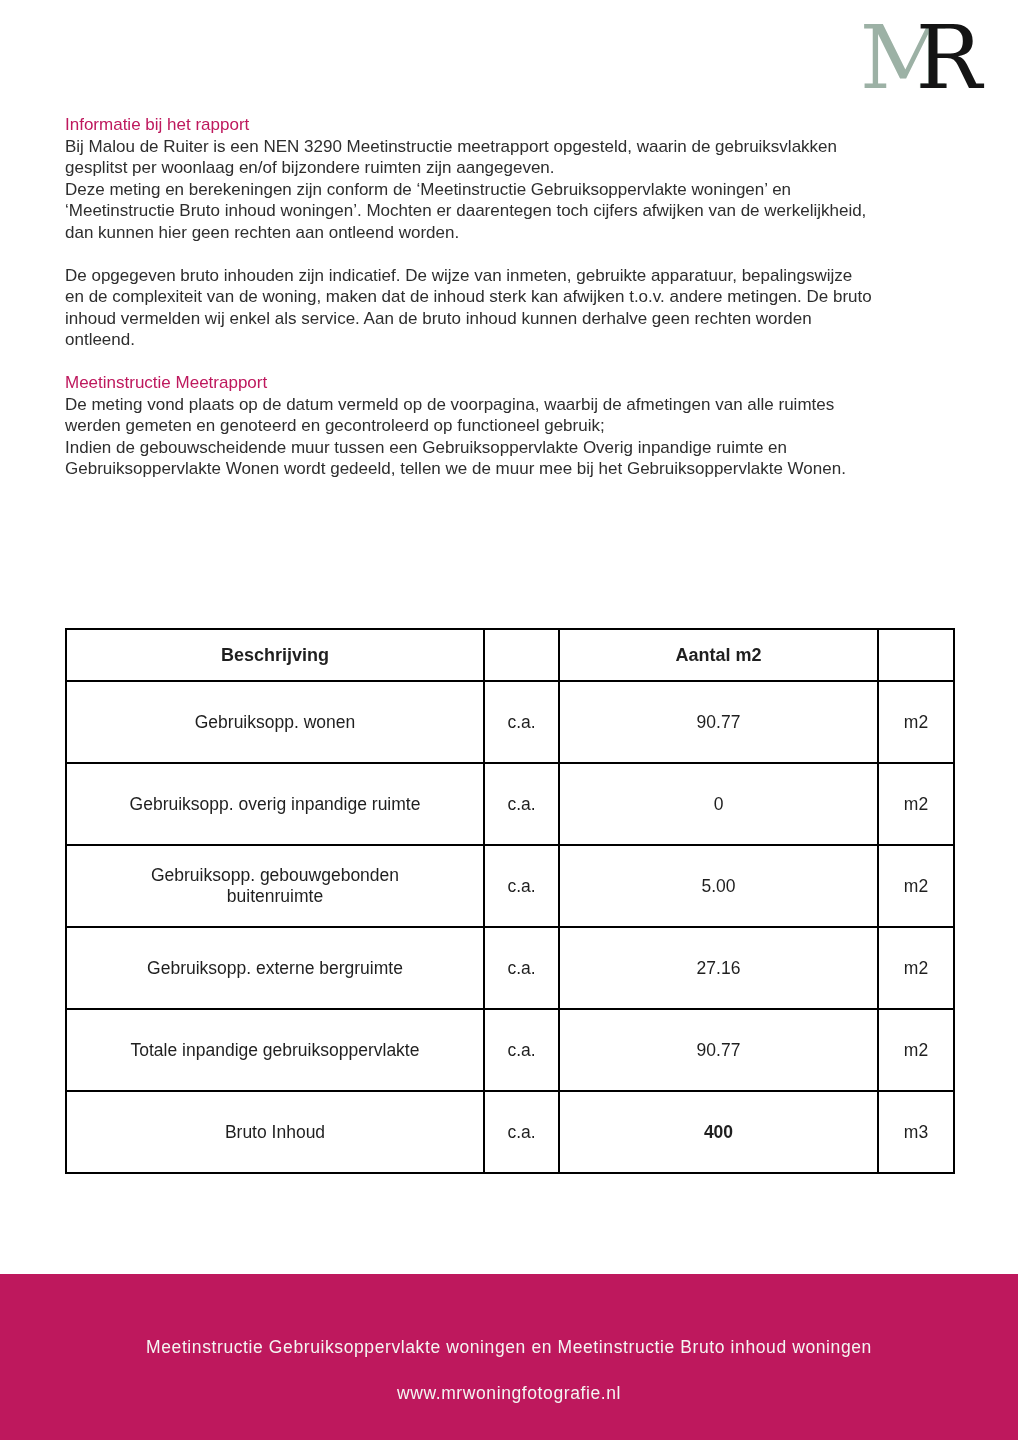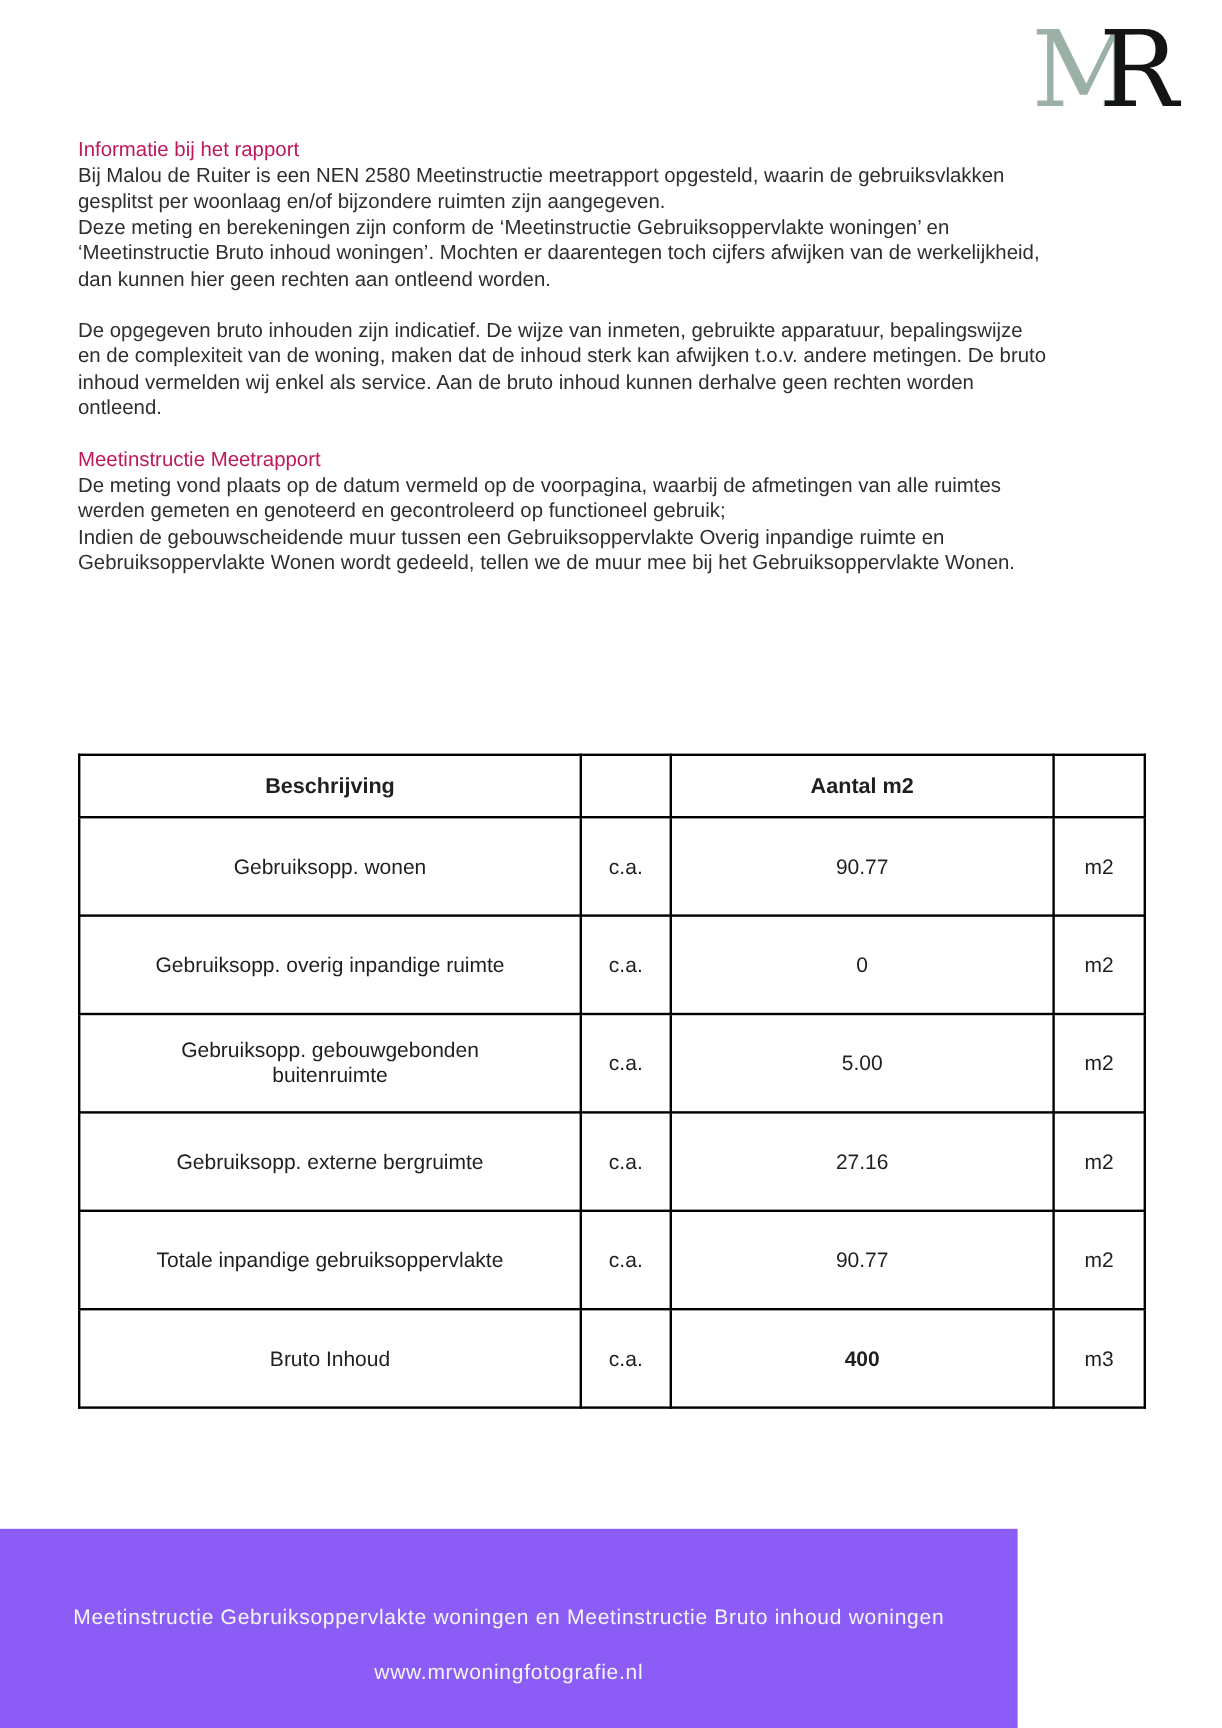--- a/index.html
+++ b/index.html
@@ -71,23 +71,23 @@
     font-size: 18px;
   }
   .meettable tbody td { height: 82px; font-weight: normal; }
   .meettable td.bold-value { font-weight: bold; }
 
   
   .footer {
     position: absolute;
     left: 0;
     bottom: 0;
-    width: 848px;
+    width: 1018px;
     height: 166px;
-    background: #8b5cf6;
+    background: #be185d;
     text-align: center;
     padding-top: 60px;
   }
   .footer .line1 {
     color: #f4f6f3;
     font-size: 17.5px;
     letter-spacing: 0.6px;
     line-height: 26px;
   }
   .footer .line2 {
@@ -101,21 +101,21 @@
 </head>
 <body>
 
 <div class="logo">
   <span class="m">M</span><span class="r">R</span>
 </div>
 
 <div class="content">
   <div class="section">
     <h3>Informatie bij het rapport</h3>
-    <p>Bij Malou de Ruiter is een NEN 2580 Meetinstructie meetrapport opgesteld, waarin de gebruiksvlakken gesplitst per woonlaag en/of bijzondere ruimten zijn aangegeven.</p>
+    <p>Bij Malou de Ruiter is een NEN 3290 Meetinstructie meetrapport opgesteld, waarin de gebruiksvlakken gesplitst per woonlaag en/of bijzondere ruimten zijn aangegeven.</p>
     <p>Deze meting en berekeningen zijn conform de ‘Meetinstructie Gebruiksoppervlakte woningen’ en ‘Meetinstructie Bruto inhoud woningen’. Mochten er daarentegen toch cijfers afwijken van de werkelijkheid, dan kunnen hier geen rechten aan ontleend worden.</p>
   </div>
   <div class="section">
     <p>De opgegeven bruto inhouden zijn indicatief. De wijze van inmeten, gebruikte apparatuur, bepalingswijze en de complexiteit van de woning, maken dat de inhoud sterk kan afwijken t.o.v. andere metingen. De bruto inhoud vermelden wij enkel als service. Aan de bruto inhoud kunnen derhalve geen rechten worden ontleend.</p>
   </div>
   <div class="section">
     <h3>Meetinstructie Meetrapport</h3>
     <p>De meting vond plaats op de datum vermeld op de voorpagina, waarbij de afmetingen van alle ruimtes werden gemeten en genoteerd en gecontroleerd op functioneel gebruik;</p>
     <p>Indien de gebouwscheidende muur tussen een Gebruiksoppervlakte Overig inpandige ruimte en Gebruiksoppervlakte Wonen wordt gedeeld, tellen we de muur mee bij het Gebruiksoppervlakte Wonen.</p>
   </div>

